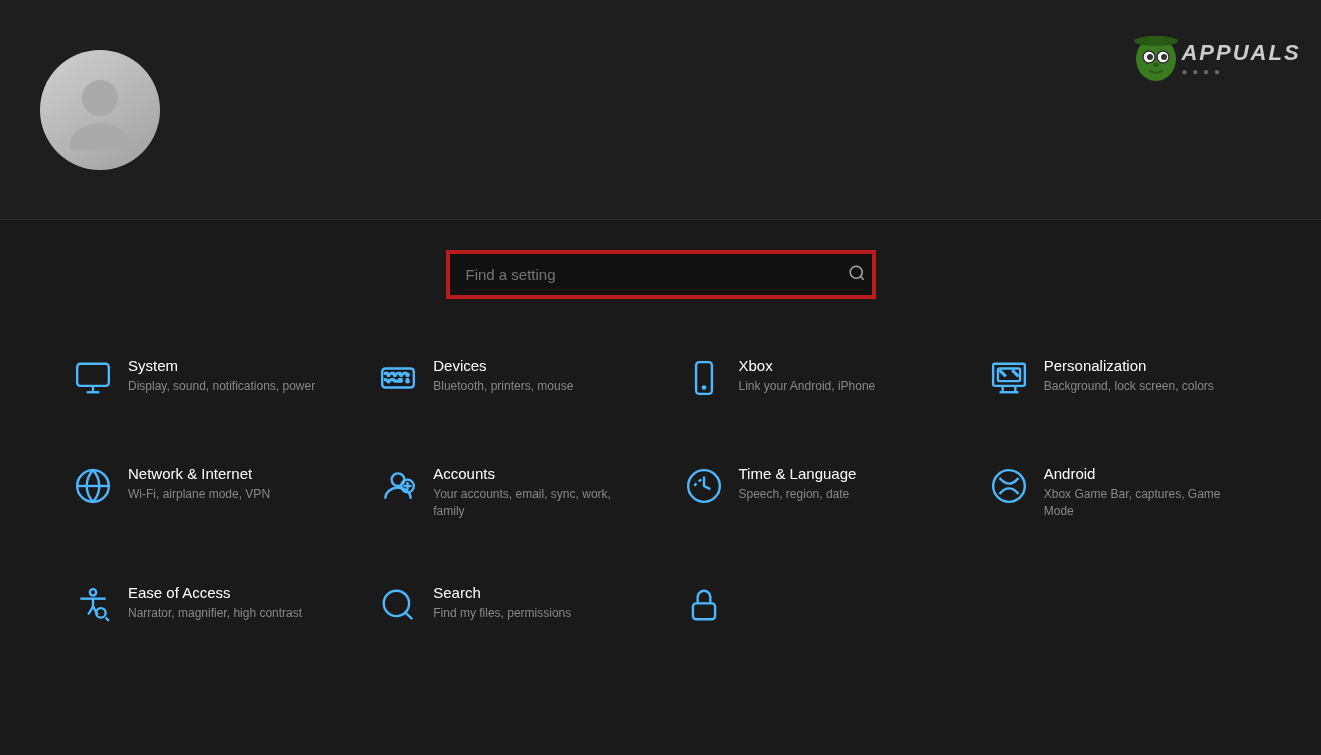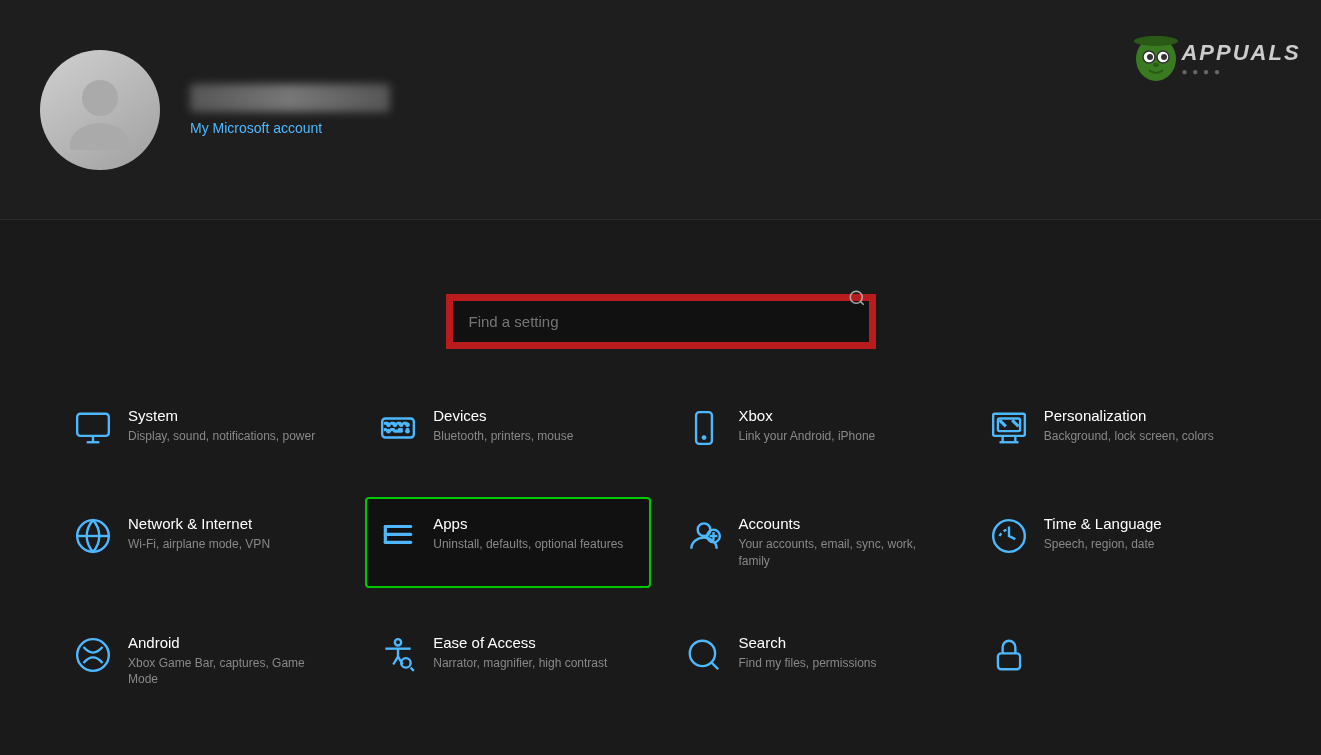--- a/index.html
+++ b/index.html
@@ -77,26 +77,25 @@
 
     .search-wrapper {
       position: relative;
       width: 430px;
     }
 
     .search-input {
       width: 100%;
       padding: 12px 45px 12px 16px;
       background-color: #111;
-      border: 7px solid #b91c1c;
+      border: 4px solid #b91c1c;
       color: #999;
       font-size: 15px;
       font-family: 'Segoe UI', Arial, sans-serif;
       outline: none;
-      margin-top: 44px;
     }
 
     .search-icon-btn {
       position: absolute;
       right: 10px;
       top: 50%;
       transform: translateY(-50%);
       background: none;
       border: none;
       cursor: pointer;
@@ -169,24 +168,20 @@
 </head>
 <body>
 
 <div class="profile-section">
   <div class="avatar-container">
     <svg class="avatar-silhouette" viewBox="0 0 80 80" xmlns="http://www.w3.org/2000/svg">
       <circle cx="40" cy="28" r="18" fill="#aaa"></circle>
       <ellipse cx="40" cy="75" rx="30" ry="22" fill="#aaa"></ellipse>
     </svg>
   </div>
-  <div class="profile-info">
-    <div class="profile-name-blur"></div>
-    <a class="microsoft-account-link">My Microsoft account</a>
-  </div>
 </div>
 
 <div class="appuals-logo">
 
   <svg width="50" height="55" viewBox="0 0 50 55" xmlns="http://www.w3.org/2000/svg">
 
     <ellipse cx="25" cy="28" rx="20" ry="22" fill="#3a7a20"></ellipse>
 
     <ellipse cx="25" cy="10" rx="22" ry="5" fill="#2a5a15"></ellipse>
     <rect x="18" y="5" width="14" height="8" fill="#2a5a15"></rect>
@@ -297,34 +292,20 @@
     <circle cx="12" cy="12" r="10"></circle>
     <line x1="2" y1="12" x2="22" y2="12"></line>
     <path d="M12 2a15.3 15.3 0 0 1 4 10 15.3 15.3 0 0 1-4 10 15.3 15.3 0 0 1-4-10 15.3 15.3 0 0 1 4-10z"></path>
   </svg>
     </div>
     <div class="settings-text">
       <h3>Network &amp; Internet</h3>
       <p>Wi-Fi, airplane mode, VPN</p>
     </div>
   </div>
-      <div class="settings-item highlighted">
-    <div class="settings-icon">
-      <svg viewBox="0 0 24 24" fill="none" stroke="#4db8ff" stroke-width="1.5" xmlns="http://www.w3.org/2000/svg">
-    <rect x="3" y="5" width="18" height="2" rx="1" fill="#4db8ff" stroke="none"></rect>
-    <rect x="3" y="10" width="18" height="2" rx="1" fill="#4db8ff" stroke="none"></rect>
-    <rect x="3" y="15" width="18" height="2" rx="1" fill="#4db8ff" stroke="none"></rect>
-    <rect x="3" y="5" width="2" height="12" rx="1" fill="#4db8ff" stroke="none"></rect>
-  </svg>
-    </div>
-    <div class="settings-text">
-      <h3>Apps</h3>
-      <p>Uninstall, defaults, optional features</p>
-    </div>
-  </div>
       <div class="settings-item">
     <div class="settings-icon">
       <svg viewBox="0 0 24 24" fill="none" stroke="#4db8ff" stroke-width="1.5" xmlns="http://www.w3.org/2000/svg">
     <circle cx="12" cy="8" r="4"></circle>
     <path d="M4 20c0-4 3.6-7 8-7s8 3 8 7"></path>
     <circle cx="18" cy="12" r="4" fill="none" stroke="#4db8ff" stroke-width="1.5"></circle>
     <line x1="15.5" y1="12" x2="20.5" y2="12"></line>
     <line x1="18" y1="9.5" x2="18" y2="14.5"></line>
   </svg>
     </div>

